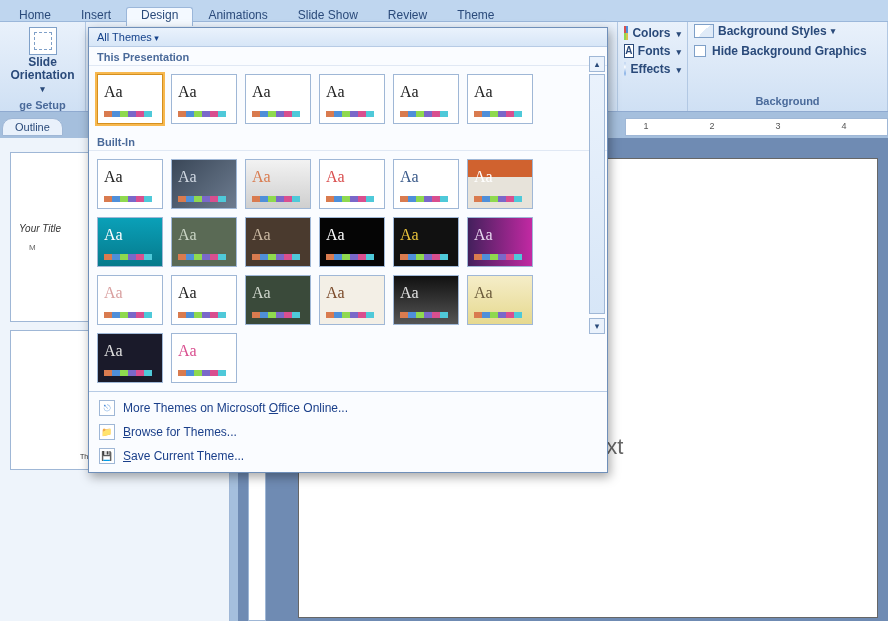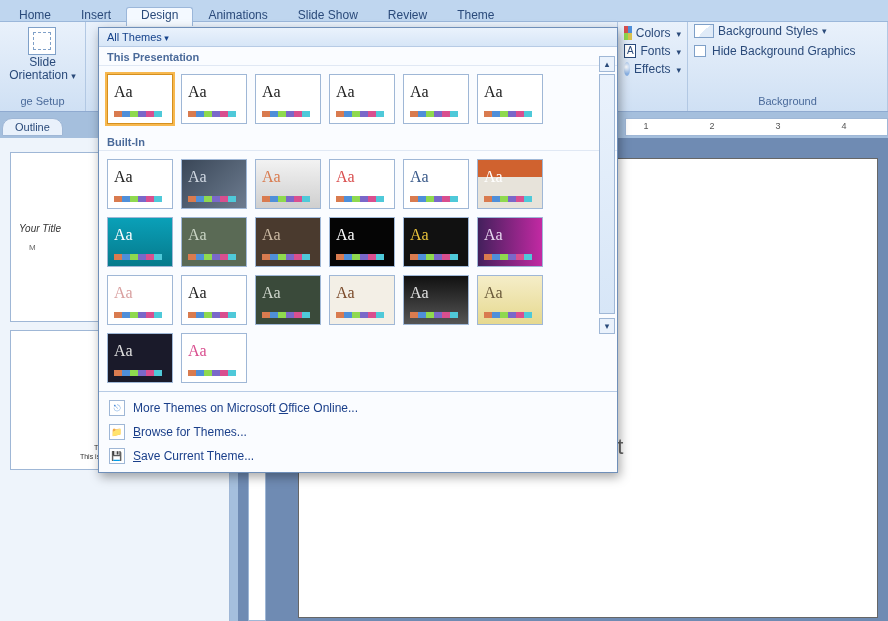--- a/index.html
+++ b/index.html
@@ -5,21 +5,21 @@
   * { box-sizing: border-box; margin: 0; padding: 0; font-family: "Segoe UI", Tahoma, sans-serif; }
   body { width: 888px; height: 621px; background: #a5bfdd; overflow: hidden; position: relative; font-size: 12px; }
 
   
   .ribbon-tabs { display: flex; align-items: flex-end; height: 22px; background: #bfd6ef; border-bottom: 1px solid #9bb7da; padding-left: 4px; }
   .ribbon-tab { padding: 0 14px 4px; color: #2a4a7a; cursor: pointer; border: 1px solid transparent; border-bottom: none; border-radius: 3px 3px 0 0; position: relative; top:5px;}
   .ribbon-tab.active { background: #f4f9ff; border-color: #9bb7da; color:#2a4a7a;}
   .ribbon-body { display:flex; background: linear-gradient(#e9f1fb, #cfe0f4); height: 90px; border-bottom: 1px solid #8faad0; }
 
   
-  .group { border-right: 1px solid #b2c8e3; display:flex; flex-direction:column; justify-content:space-between; padding: 2px 6px 2px 6px; }
+  .group { border-right: 1px solid #b2c8e3; display:flex; flex-direction:column; justify-content:space-between; padding: 2px 6px 2px 6px; font-weight: bold; }
   .group-label { text-align:center; font-size:11px; color:#4a6a9a; padding-bottom:2px;}
   .g-page { width:86px; align-items:center;}
   .big-btn { display:flex; flex-direction:column; align-items:center; gap:1px; padding:3px 2px; color:#2a4a7a; cursor:pointer;}
   .big-icon { width:28px; height:28px; border:1px solid #7fa0c8; background:#fff; position:relative;}
   .big-icon::after{content:""; position:absolute; inset:4px; border:1px dashed #7fa0c8;}
   .g-themes-ph { flex:1; } 
 
   .g-right { width:70px; }
   .mini-line { display:flex; align-items:center; gap:4px; color:#2a4a7a; padding:2px 0; cursor:pointer; font-size:12px;}
   .mini-line .dd::after{content:"▾"; font-size:9px; color:#2a4a7a; margin-left:2px;}
@@ -52,21 +52,21 @@
   .thumb2-lines { position:absolute; left:20px; right:20px; bottom:8px; font-size:7px; text-align:center; line-height:1.2;}
 
   
   .canvas-wrap { position:absolute; left:238px; top:138px; right:0; bottom:0; background:#6f8bb3;}
   .vruler { position:absolute; left:10px; top:0; bottom:0; width:18px; background:#fff; border:1px solid #9fb7d6;}
   .slide { position:absolute; left:60px; top:20px; right:10px; height:460px; background:#fff; border:1px solid #666;}
   .slide .date-txt { position:absolute; right:60px; top:180px; font-size:30px;}
   .slide .body-txt { position:absolute; left:50%; transform:translateX(-50%); top:275px; font-size:22px; color:#666;}
 
   
-  .themes-dd { position:absolute; left:98px; top:27px; width:520px; background:#fafcff; border:1px solid #6f8fb9; box-shadow:2px 4px 10px rgba(0,0,0,.35); z-index:50;}
+  .themes-dd { position:absolute; left:88px; top:27px; width:520px; background:#fafcff; border:1px solid #6f8fb9; box-shadow:2px 4px 10px rgba(0,0,0,.35); z-index:50;}
   .dd-header { background:linear-gradient(#eaf2fc,#d7e6f7); border-bottom:1px solid #b7cbe5; padding:3px 8px; color:#15428b; font-size:11px; cursor:pointer;}
   .dd-header .dd::after{content:" ▾"; font-size:9px;}
   .dd-section-label { font-weight:bold; color:#4a6a9a; font-size:11px; padding:4px 8px 2px; border-bottom:1px solid #e0e8f4;}
   .dd-grid { display:flex; flex-wrap:wrap; gap:8px; padding:8px;}
   .th-item { width:66px; height:50px; border:1px solid #9fb7d6; background:#fff; position:relative; cursor:pointer; overflow:hidden;}
   .th-item.sel { outline:2px solid #f7b84f; outline-offset:0; border-color:#d49020;}
   .th-aa { position:absolute; left:6px; top:8px; font-size:16px; font-family:Georgia, serif;}
   .th-strip { position:absolute; left:6px; bottom:6px; width:48px; height:6px; display:flex;}
   .th-strip span{flex:1;}
   .c1{background:#d97b4f;} .c2{background:#4f8fd9;} .c3{background:#8fd94f;} .c4{background:#7a68c9;} .c5{background:#d94f8f;} .c6{background:#4fc9d9;}

